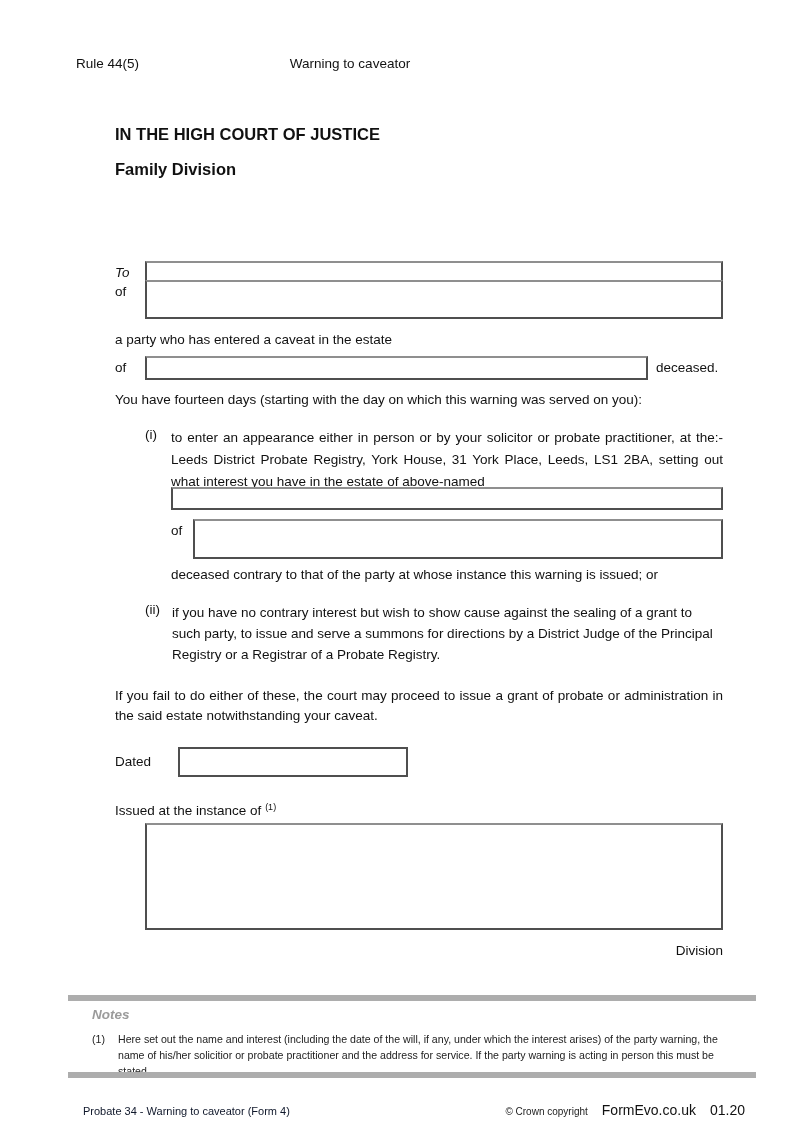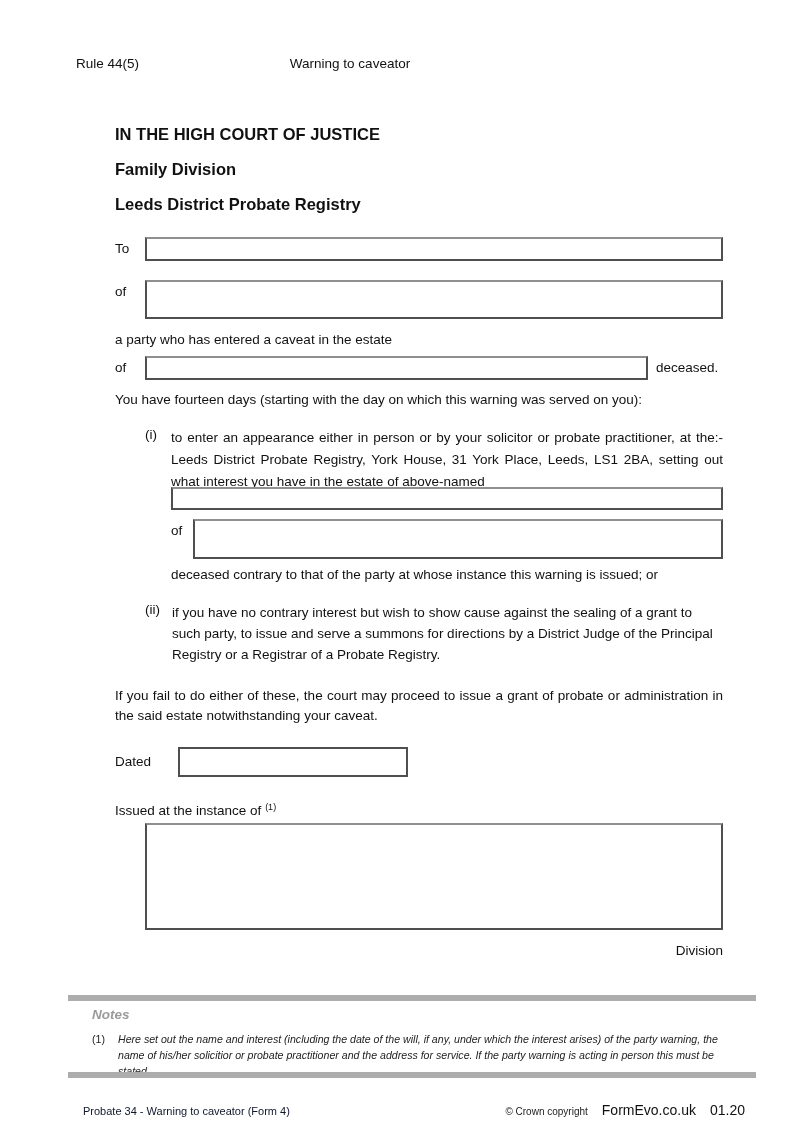--- a/index.html
+++ b/index.html
@@ -37,24 +37,23 @@
 <body>
 
 <div class="page">
 
   <div class="abs txt" style="left:76px; top:54px;">Rule 44(5)</div>
   <div class="abs txt" style="left:0; top:54px; width:700px; text-align:center;">Warning to caveator</div>
 
   <div class="abs" style="left:115px; top:124px; width:608px;">
     <div class="heading">IN THE HIGH COURT OF JUSTICE</div>
     <div class="heading">Family Division</div>
-    <div class="heading" style="margin-bottom:0;">Leeds District Probate Registry</div>
   </div>
 
-  <div class="abs row" style="left:115px; top:237px; width:608px;">
+  <div class="abs row" style="left:115px; top:261px; width:608px;font-style:italic;">
     <div class="label" style="flex:0 0 30px; line-height:24px;">To</div>
     <div class="box" style="flex:1; height:24px;"></div>
   </div>
 
   <div class="abs row" style="left:115px; top:280px; width:608px;">
     <div class="label" style="flex:0 0 30px; line-height:24px;">of</div>
     <div class="box" style="flex:1; height:39px;"></div>
   </div>
 
   <div class="abs txt" style="left:115px; top:330px;">a party who has entered a caveat in the estate</div>
@@ -99,21 +98,21 @@
   </div>
 
   <div class="abs box" style="left:145px; top:823px; width:578px; height:107px;"></div>
 
   <div class="abs txt" style="left:115px; top:941px; width:608px; text-align:right;">Division</div>
 
   <div class="abs graybar" style="left:68px; top:995px; width:688px;"></div>
   <div class="abs notes-title" style="left:92px; top:1007px;font-style:italic;">Notes</div>
   <div class="abs row" style="left:92px; top:1031px; width:652px;">
     <div class="note-text" style="flex:0 0 26px;">(1)</div>
-    <div class="note-text" style="flex:1;font-style:italic;">Here set out the name and interest (including the date of the will, if any, under which the interest arises) of the party warning, the name of his/her solicitior or probate practitioner and the address for service. If the party warning is acting in person this must be stated.</div>
+    <div class="note-text" style="flex:1;">Here set out the name and interest (including the date of the will, if any, under which the interest arises) of the party warning, the name of his/her solicitior or probate practitioner and the address for service. If the party warning is acting in person this must be stated.</div>
   </div>
 
   <div class="abs graybar" style="left:68px; top:1072px; width:688px;"></div>
   <div class="abs" style="left:83px; top:1081px; width:662px; display:flex; align-items:baseline;">
     <div class="footer-name" style="flex:1;">Probate 34 - Warning to caveator (Form 4)</div>
     <div class="footer-copy" style="margin-right:14px;">© Crown copyright</div>
     <div class="footer-brand" style="margin-right:14px;">FormEvo.co.uk</div>
     <div class="footer-ver">01.20</div>
   </div>
 

